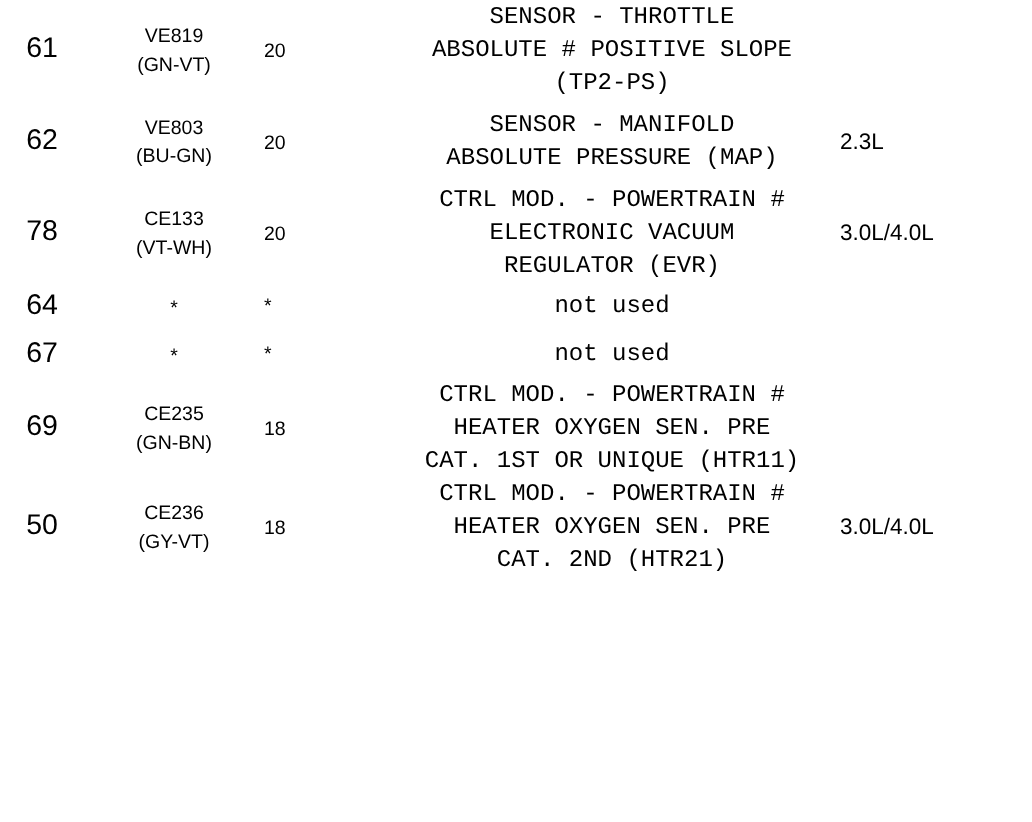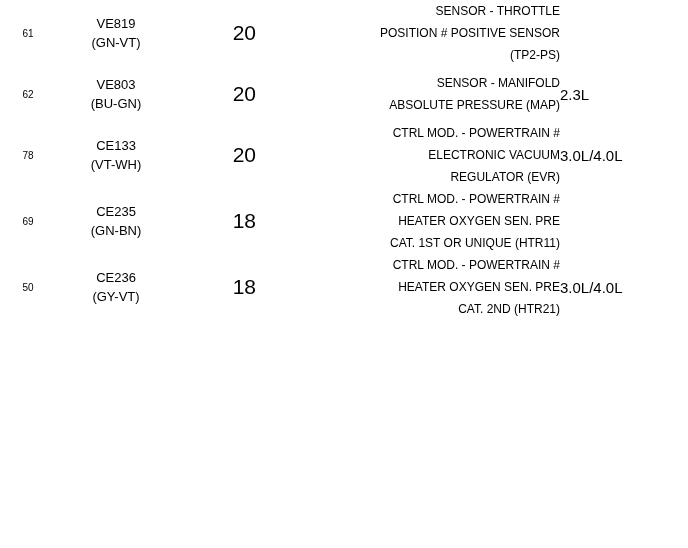--- a/index.html
+++ b/index.html
@@ -33,37 +33,38 @@
   }
   
   col.c-num    { width: 56px; }
   col.c-circ   { width: 120px; }
   col.c-amp    { width: 80px; }
   col.c-desc   { width: 304px; }
   col.c-eng    { width: 128px; }
 
   td.num {
     text-align: center;
-    font-size: 10px;
+    font-size: 19px;
   }
   td.circ {
     text-align: center;
     font-size: 13px;
     line-height: 19px;
   }
   td.amp {
-    text-align: right;
-    font-size: 21px;
+    text-align: left;
+    font-size: 13px;
   }
   td.desc {
-    text-align: right;
-    font-size: 12px;
+    text-align: center;
+    font-size: 16px;
     line-height: 22px;
     padding-left: 4px;
     padding-right: 4px;
+    font-family: Liberation Mono, monospace;
   }
   td.eng {
     text-align: left;
     font-size: 15px;
     padding-left: 4px;
     margin-left: 23px;
   }
   tr.row-tall td { height: 62px; }
   tr.row-mid  td { height: 56px; }
   tr.row-short td { height: 32px; }
@@ -86,21 +87,21 @@
     <tbody>
       <tr class="row-tall">
         <td class="num">61</td>
         <td class="circ">
           <span class="cline">VE819</span>
           <span class="cline">(GN-VT)</span>
         </td>
         <td class="amp">20</td>
         <td class="desc">
           <span class="cline">SENSOR - THROTTLE</span>
-          <span class="cline">POSITION # POSITIVE SENSOR</span>
+          <span class="cline">ABSOLUTE # POSITIVE SLOPE</span>
           <span class="cline">(TP2-PS)</span>
         </td>
         <td class="eng"></td>
       </tr>
 
       <tr class="row-mid">
         <td class="num">62</td>
         <td class="circ">
           <span class="cline">VE803</span>
           <span class="cline">(BU-GN)</span>
@@ -121,23 +122,37 @@
         </td>
         <td class="amp">20</td>
         <td class="desc">
           <span class="cline">CTRL MOD. - POWERTRAIN #</span>
           <span class="cline">ELECTRONIC VACUUM</span>
           <span class="cline">REGULATOR (EVR)</span>
         </td>
         <td class="eng">3.0L/4.0L</td>
       </tr>
 
+      <tr class="row-short">
+        <td class="num">64</td>
+        <td class="circ star">*</td>
+        <td class="amp star">*</td>
+        <td class="desc">not used</td>
+        <td class="eng"></td>
+      </tr>
 
 
 
+      <tr class="row-short">
+        <td class="num">67</td>
+        <td class="circ star">*</td>
+        <td class="amp star">*</td>
+        <td class="desc">not used</td>
+        <td class="eng"></td>
+      </tr>
 
 
       <tr class="row-tall">
         <td class="num">69</td>
         <td class="circ">
           <span class="cline">CE235</span>
           <span class="cline">(GN-BN)</span>
         </td>
         <td class="amp">18</td>
         <td class="desc">

